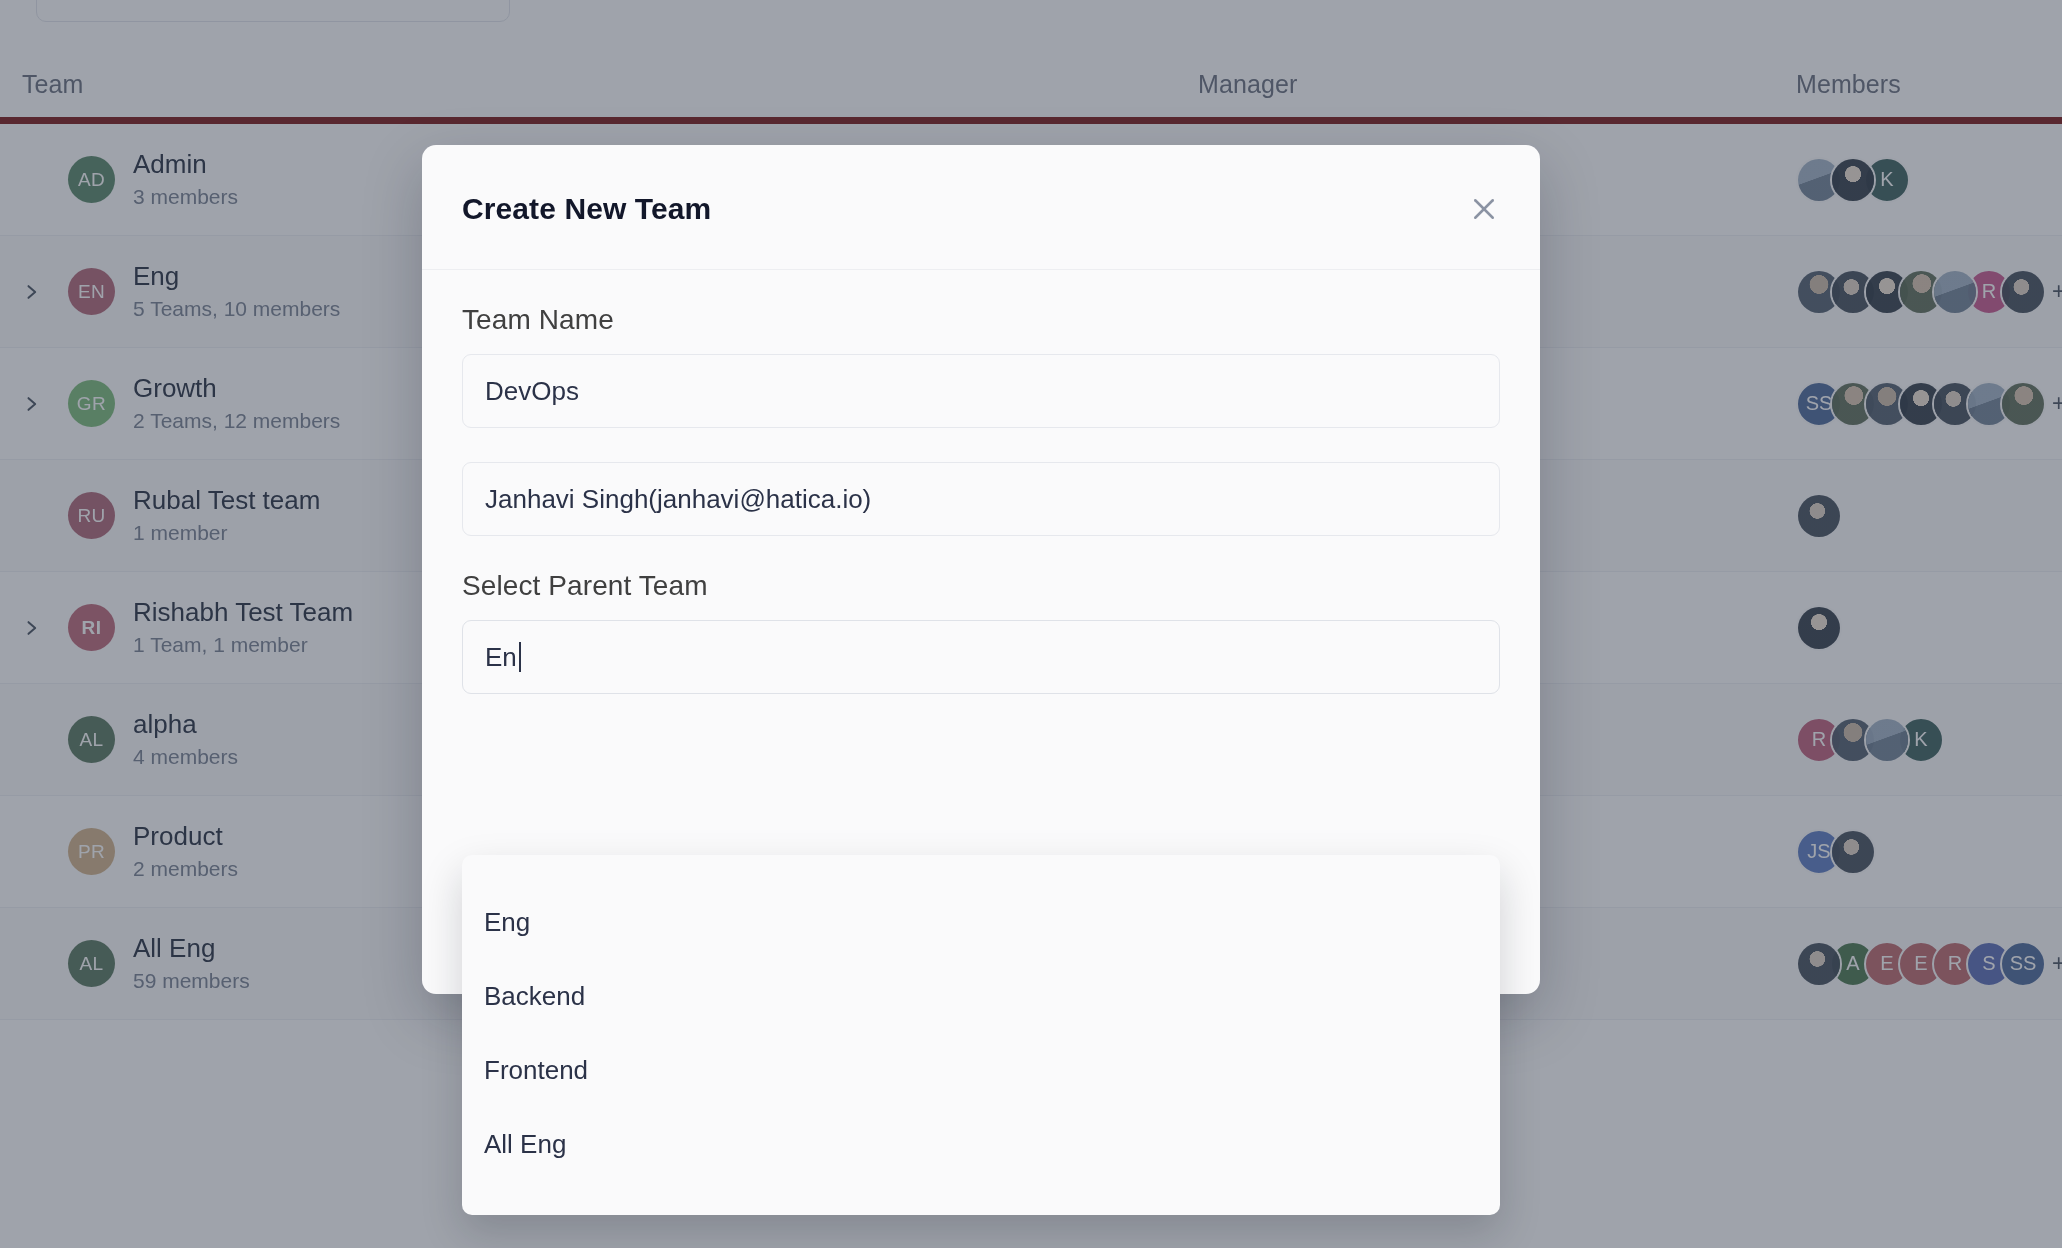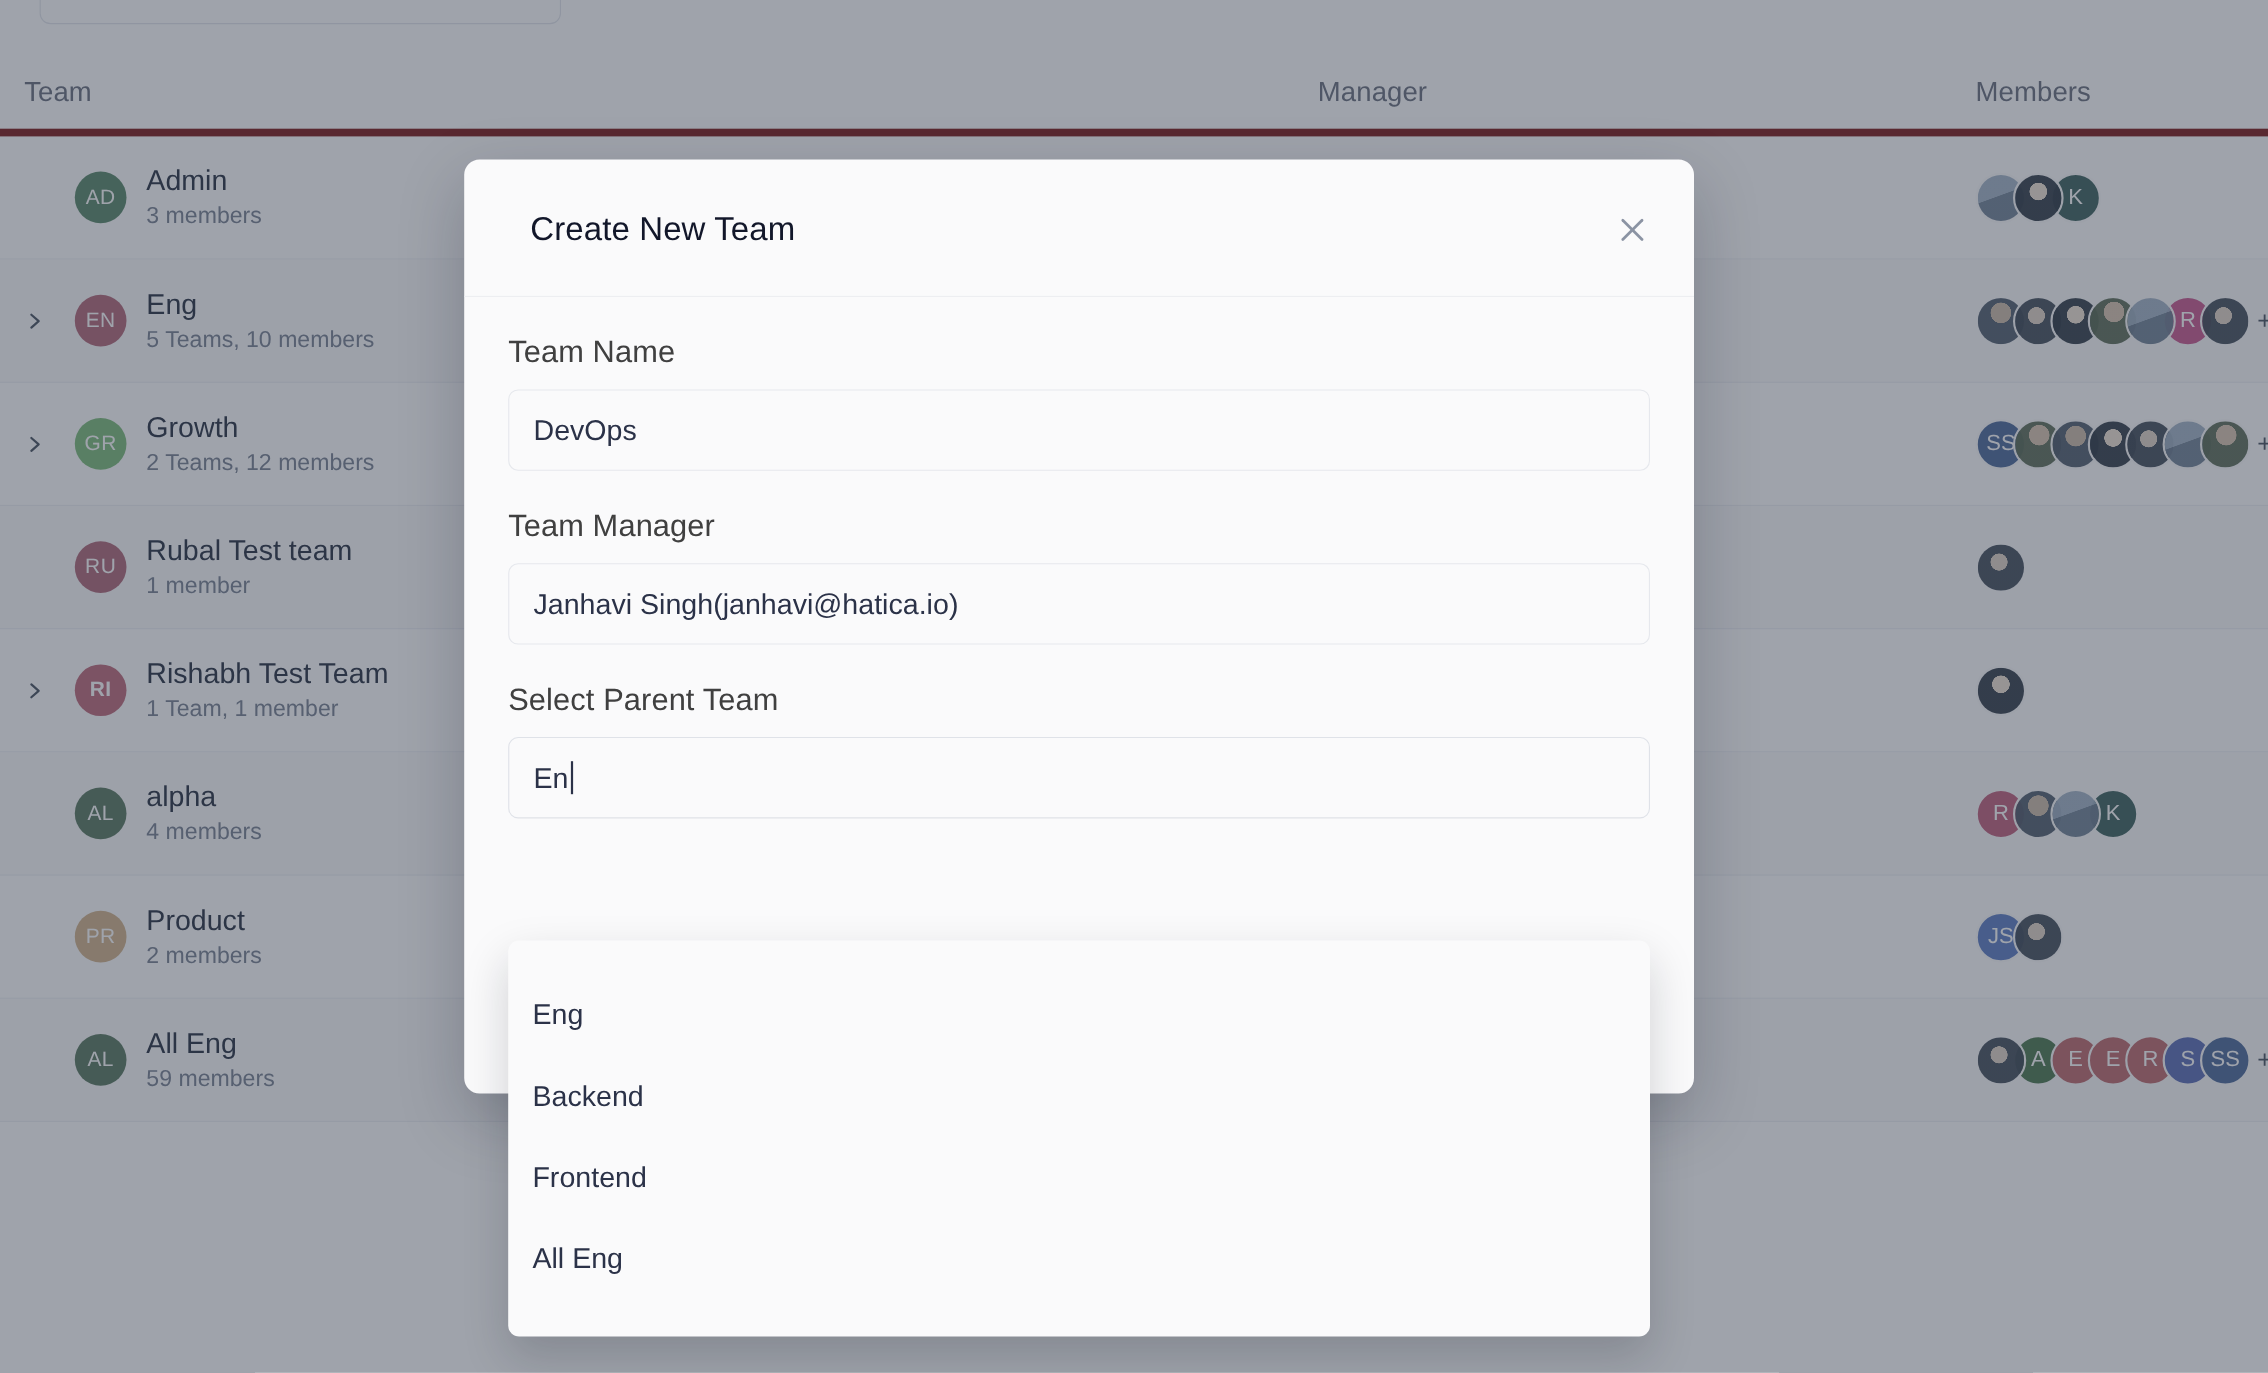--- a/index.html
+++ b/index.html
@@ -156,24 +156,23 @@
   .modal-head {
     position: relative;
     height: 125px;
     border-bottom: 1px solid #edeef1;
   }
   .modal-title {
     position: absolute;
     left: 40px;
     top: 47px;
     font-size: 30px;
-    font-weight: normal;
+    font-weight: bold;
     color: #12172a;
     letter-spacing: .1px;
-    margin-left: 20px;
   }
   .close-btn {
     position: absolute;
     right: 34px;
     top: 42px;
     width: 44px;
     height: 44px;
     display: flex;
     align-items: center;
     justify-content: center;
@@ -405,21 +404,20 @@
   <div class="modal-body">
 
     <div class="field">
       <div class="field-label">Team Name</div>
       <div class="field-input">
         <span>DevOps</span>
       </div>
     </div>
 
     <div class="field">
-      <div class="field-label">Team Manager</div>
       <div class="field-input">
         <span>Janhavi Singh(janhavi@hatica.io)</span>
       </div>
     </div>
 
     <div class="field">
       <div class="field-label">Select Parent Team</div>
       <div class="field-input focused">
         <span>En</span>
           <span class="caret"></span>

